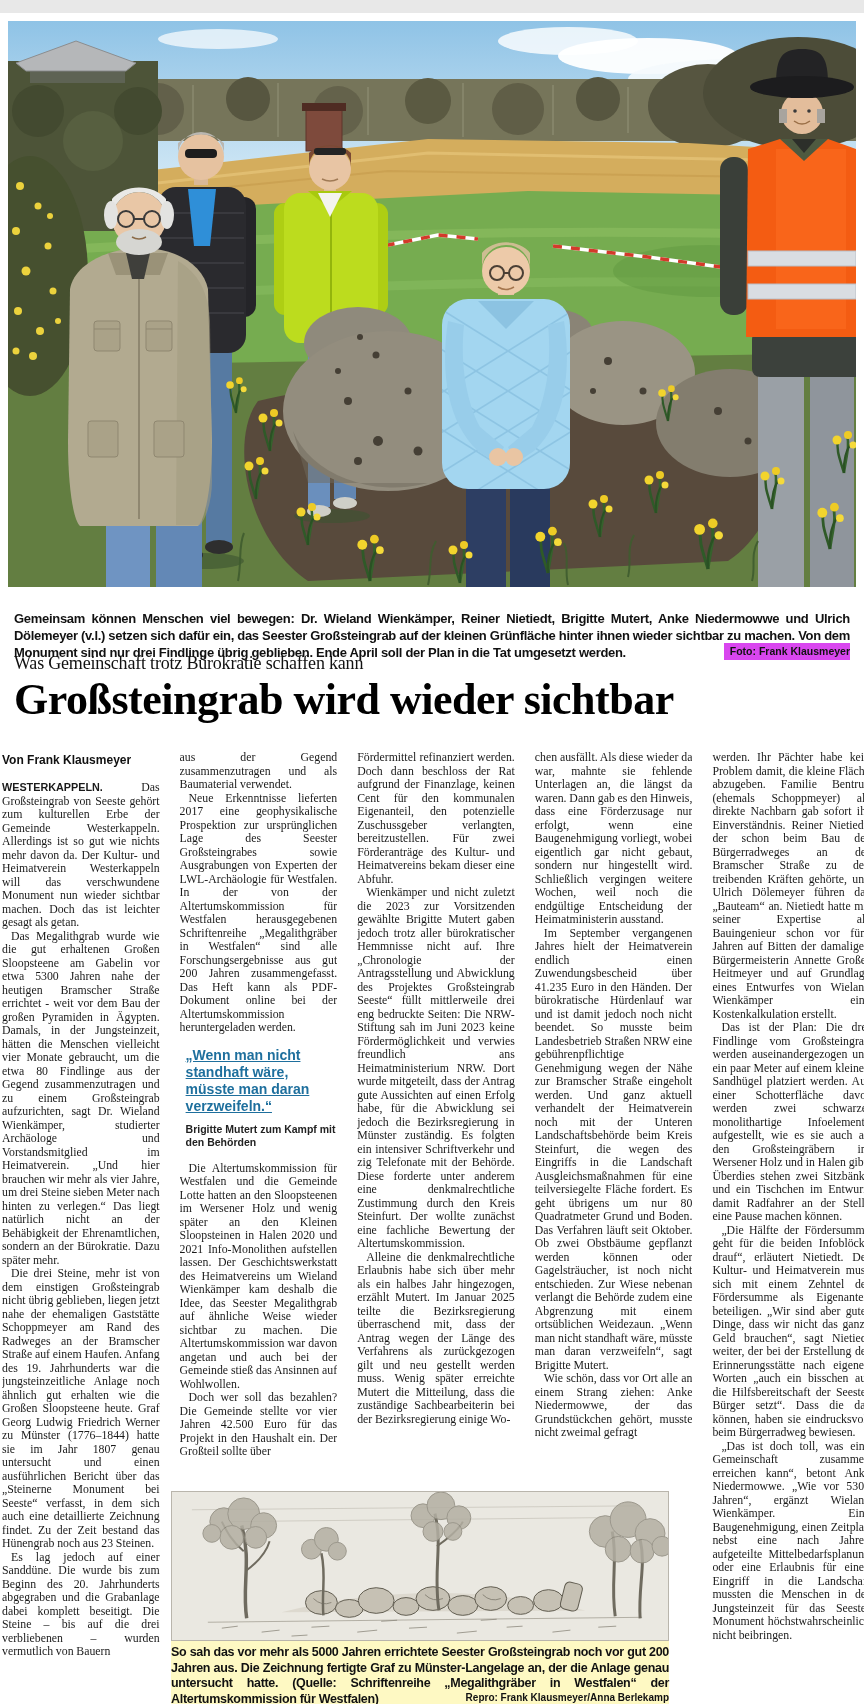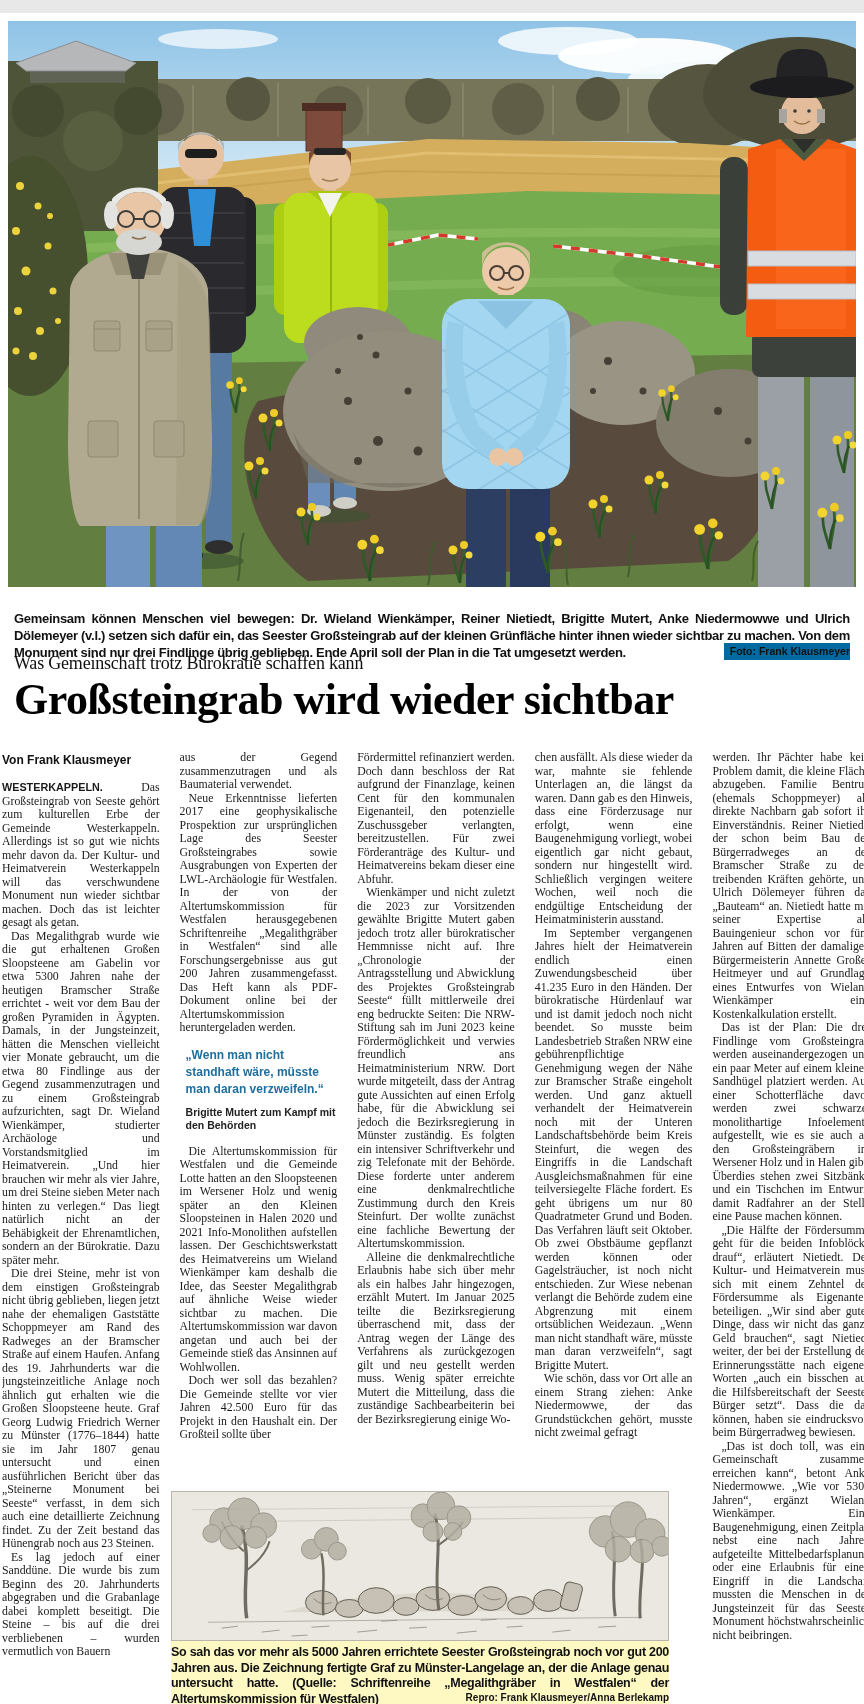--- a/index.html
+++ b/index.html
@@ -4,39 +4,39 @@
 <style>
   html,body{margin:0;padding:0;background:#e8e8e8;}
   .page{position:relative;width:864px;height:1704px;background:#ffffff;margin:13px auto;
         font-family:"Liberation Serif",serif;color:#1a1a1a;overflow:hidden;}
   
   .main-photo{position:absolute;left:8px;top:8px;width:848px;height:566px;overflow:hidden;}
   .main-photo svg{display:block;width:100%;height:100%;}
   .photo-caption{position:absolute;left:14px;top:584px;width:836px;
       font-family:"Liberation Sans",sans-serif;font-weight:bold;font-size:13px;
       line-height:17px;letter-spacing:-0.3px;text-align:justify;color:#111;}
-  .photo-caption .credit{position:absolute;right:0;bottom:1px;font-size:10.5px;letter-spacing:0;background:#0369a1;padding-left:6px;}
+  .photo-caption .credit{position:absolute;right:0;bottom:1px;font-size:10.5px;letter-spacing:0;background:#d946ef;padding-left:6px;}
   
   .kicker{position:absolute;left:14px;top:640px;width:836px;font-size:18px;line-height:20px;
       letter-spacing:-0.2px;font-weight:normal;color:#111;margin:0;}
   .headline{position:absolute;left:14px;top:662px;width:842px;font-size:44px;line-height:50px;
       font-weight:bold;letter-spacing:-0.5px;color:#000000;margin:0;white-space:nowrap;}
   
   .article{position:absolute;left:2px;top:738px;width:836px;height:966px;display:flex;gap:20px;}
   .col{flex:0 0 157.6px;width:157.6px;height:100%;overflow:hidden;position:relative;}
   .byline{font-family:"Liberation Sans",sans-serif;font-weight:bold;font-size:12px;
       line-height:14px;margin:2px 0 14px 0;color:#111;}
   .body-p{margin:0;font-size:11.8px;line-height:13.5px;text-align:justify;
       hyphens:auto;-webkit-hyphens:auto;word-spacing:-0.2px;}
   .body-p.indent{text-indent:9px;}
   .dateline{font-family:Liberation Sans, sans-serif;font-weight:bold;font-size:10.8px;letter-spacing:0;}
   
   .pullquote{margin:12px 0 12px 6px;}
   .pq-text{margin:0;font-family:"Liberation Sans",sans-serif;font-weight:bold;
-      font-size:12px;line-height:17px;color:var(--accent,#1e6f9d);}
+      font-size:14px;line-height:17px;color:var(--accent,#1e6f9d);text-decoration:underline;}
   .pq-attr{margin:8px 0 0 0;font-family:"Liberation Sans",sans-serif;font-weight:bold;
       font-size:10.5px;line-height:13.5px;color:#222;}
   
   .drawing-block{position:absolute;left:169px;top:740px;width:498px;height:226px;background:#fef9c3;z-index:5;}
   .drawing-fig{width:498px;height:150px;border:1px solid #b9b5ac;box-sizing:border-box;overflow:hidden;}
   .drawing-fig svg{display:block;width:100%;height:100%;}
   .drawing-caption{position:relative;margin:4px 0 0 0;font-family:"Liberation Sans",sans-serif;
       font-weight:bold;font-size:12.5px;line-height:15.5px;letter-spacing:-0.3px;
       text-align:justify;color:#111;}
   .drawing-credit{margin-top:-15px;text-align:right;font-family:Liberation Sans, sans-serif;

